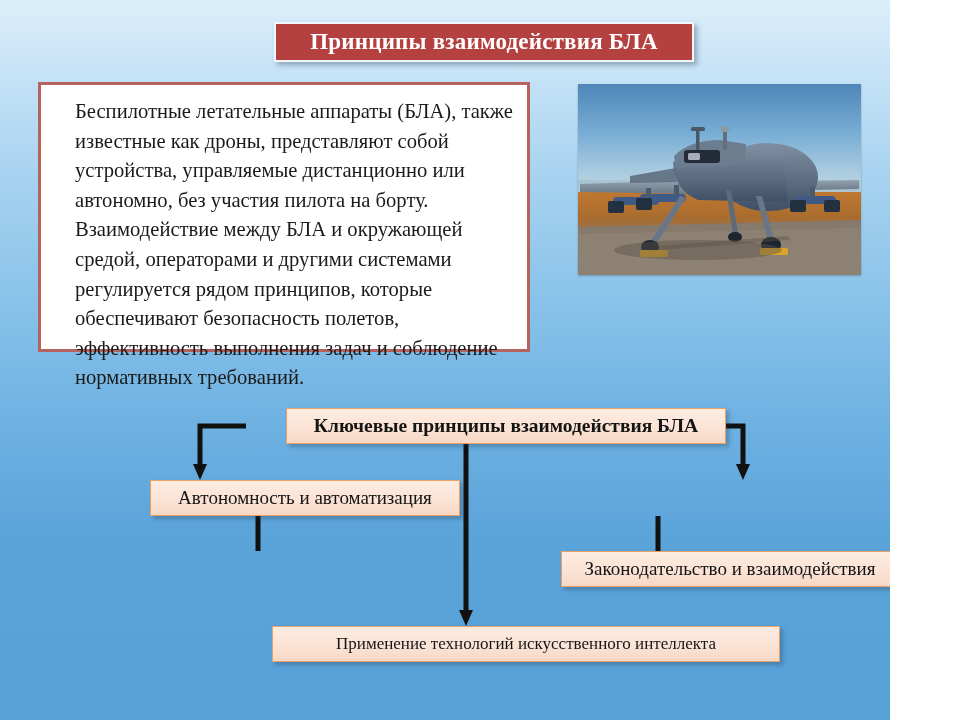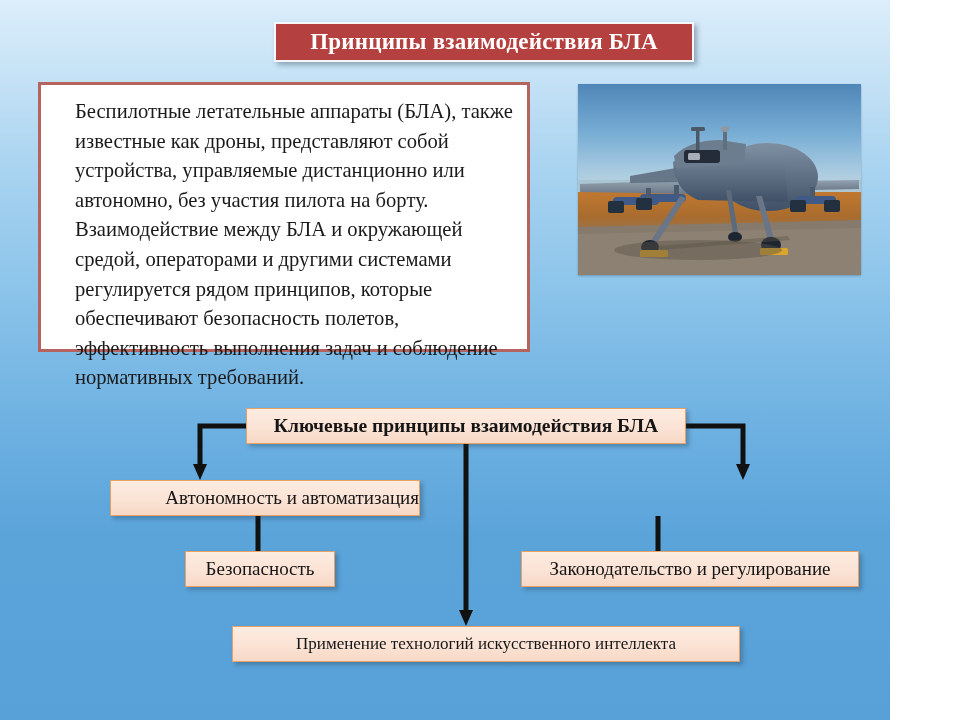--- a/index.html
+++ b/index.html
@@ -96,31 +96,31 @@
     box-sizing: border-box;
     background: linear-gradient(to bottom, #fdece1 0%, #fbe3d5 55%, #f7d8c6 100%);
     border: 1px solid #e8a064;
     box-shadow: 3px 3px 4px rgba(30,50,70,0.30);
     display: flex;
     align-items: center;
     justify-content: center;
     color: #151515;
     white-space: nowrap;
     pointer-events: auto;
+    margin-left: 40px;
   }
   .node-label { display: block; }
 
   #node-root {
     left: 246px; top: 408px; width: 440px; height: 36px;
     font-size: 19.5px; font-weight: bold;
   }
   #node-autonomy {
     left: 110px; top: 480px; width: 310px; height: 36px;
     font-size: 19px;
-    justify-content: flex-end;
   }
   #node-comm {
     left: 518px; top: 480px; width: 288px; height: 36px;
     font-size: 19px;
   }
   #node-safety {
     left: 185px; top: 551px; width: 150px; height: 36px;
     font-size: 19px;
   }
   #node-law {
@@ -251,26 +251,23 @@
   <div id="diagram">
     <div class="node" id="node-root">
       <span class="node-label">Ключевые принципы взаимодействия БЛА</span>
     </div>
 
     <div class="node" id="node-autonomy">
       <span class="node-label">Автономность и автоматизация</span>
     </div>
 
 
-    <div class="node" id="node-safety">
-      <span class="node-label">Безопасность</span>
-    </div>
 
     <div class="node" id="node-law">
-      <span class="node-label">Законодательство и регулирование</span>
+      <span class="node-label">Законодательство и взаимодействия</span>
     </div>
 
     <div class="node" id="node-ai">
       <span class="node-label">Применение технологий искусственного интеллекта</span>
     </div>
   </div>
 
 </div>
 
 </body></html>

